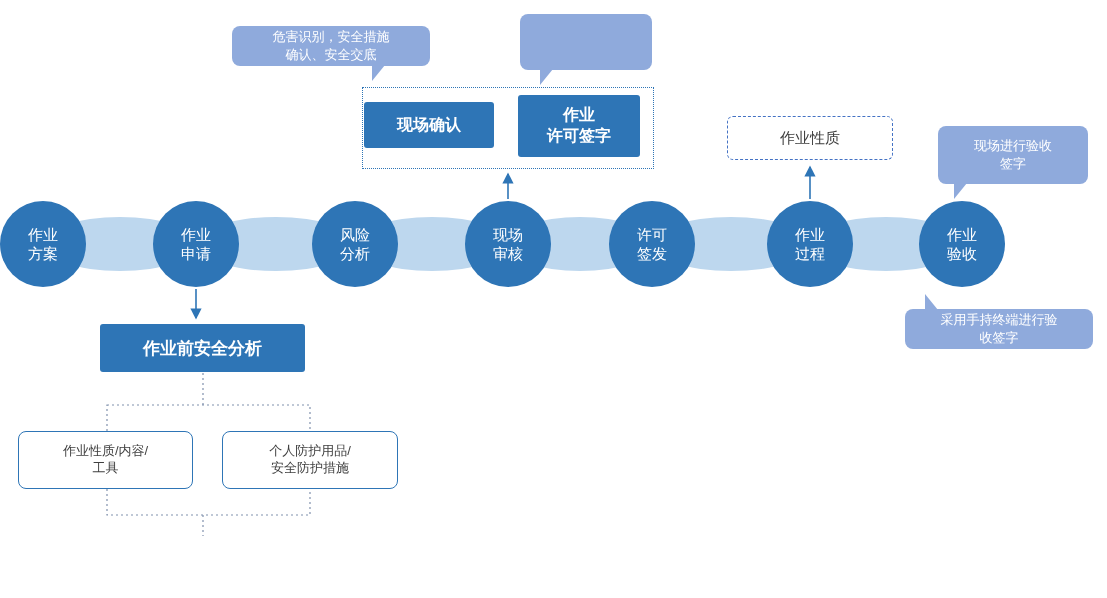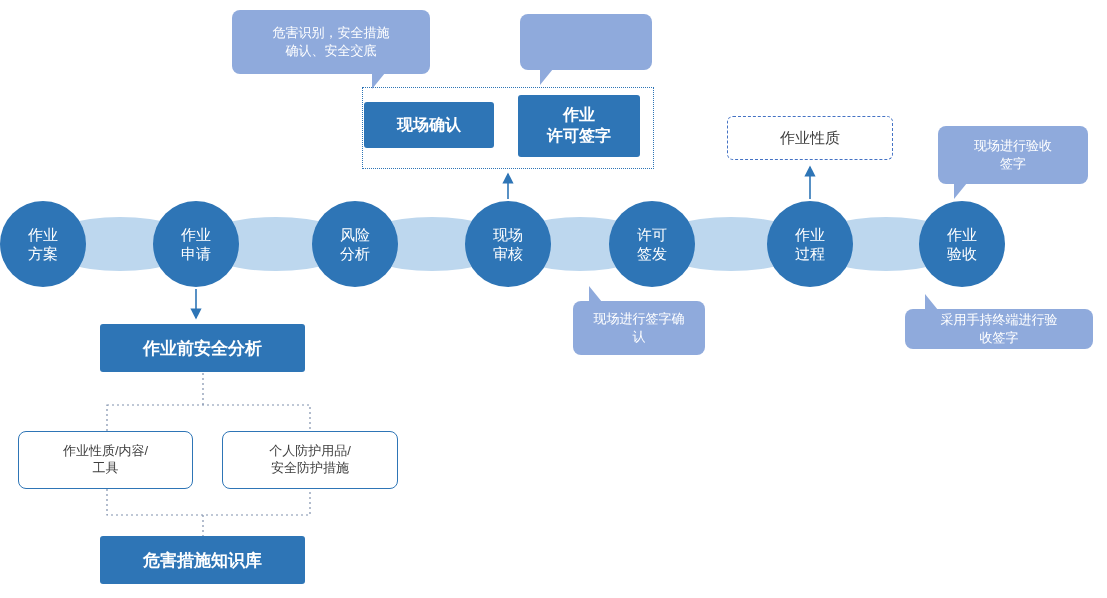--- a/index.html
+++ b/index.html
@@ -91,50 +91,44 @@
   <div class="circle" style="left:919px;top:201px">作业
 验收</div>
 
   <div class="dotted-frame" style="left:362px;top:87px;width:292px;height:82px"></div>
   <div class="bluebox" style="left:364px;top:102px;width:130px;height:46px;font-size:16px">现场确认</div>
   <div class="bluebox" style="left:518px;top:95px;width:122px;height:62px;font-size:16px;line-height:1.3">作业
 许可签字</div>
 
   <div class="dashedbox" style="left:727px;top:116px;width:166px;height:44px">作业性质</div>
 
-  <div class="callout" style="left:232px;top:10px;width:198px;height:64px">
+  <div class="callout" style="left:232px;top:26px;width:198px;height:40px">
     <span style="white-space:pre-line">危害识别，安全措施
 确认、安全交底</span>
     <span class="tail tail-down" style="left:140px"></span>
   </div>
 
   <div class="callout" style="left:520px;top:14px;width:132px;height:56px">
     <span class="tail tail-down" style="left:20px"></span>
   </div>
 
   <div class="callout" style="left:938px;top:126px;width:150px;height:58px">
     <span style="white-space:pre-line">现场进行验收
 签字</span>
     <span class="tail tail-down" style="left:16px"></span>
   </div>
 
-  <div class="callout" style="left:573px;top:301px;width:132px;height:54px">
-    <span style="white-space:pre-line">现场进行签字确
-认</span>
-    <span class="tail tail-up" style="left:16px"></span>
-  </div>
 
   <div class="callout" style="left:905px;top:309px;width:188px;height:40px">
     <span style="white-space:pre-line">采用手持终端进行验
 收签字</span>
     <span class="tail tail-up" style="left:20px"></span>
   </div>
 
   <div class="bluebox" style="left:100px;top:324px;width:205px;height:48px;font-size:17px">作业前安全分析</div>
 
   <div class="outlinebox" style="left:18px;top:431px;width:175px;height:58px">作业性质/内容/
 工具</div>
   <div class="outlinebox" style="left:222px;top:431px;width:176px;height:58px">个人防护用品/
 安全防护措施</div>
 
-  <div class="bluebox" style="left:100px;top:536px;width:205px;height:48px;font-size:17px">危害措施知识库</div>
 
 </div>
 
 </body></html>

